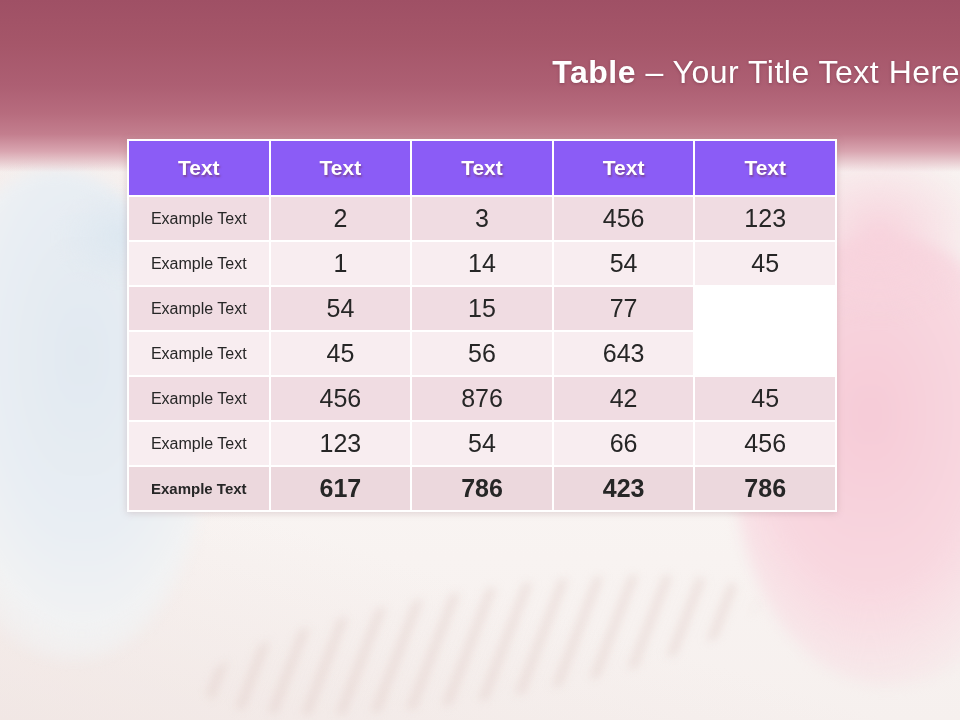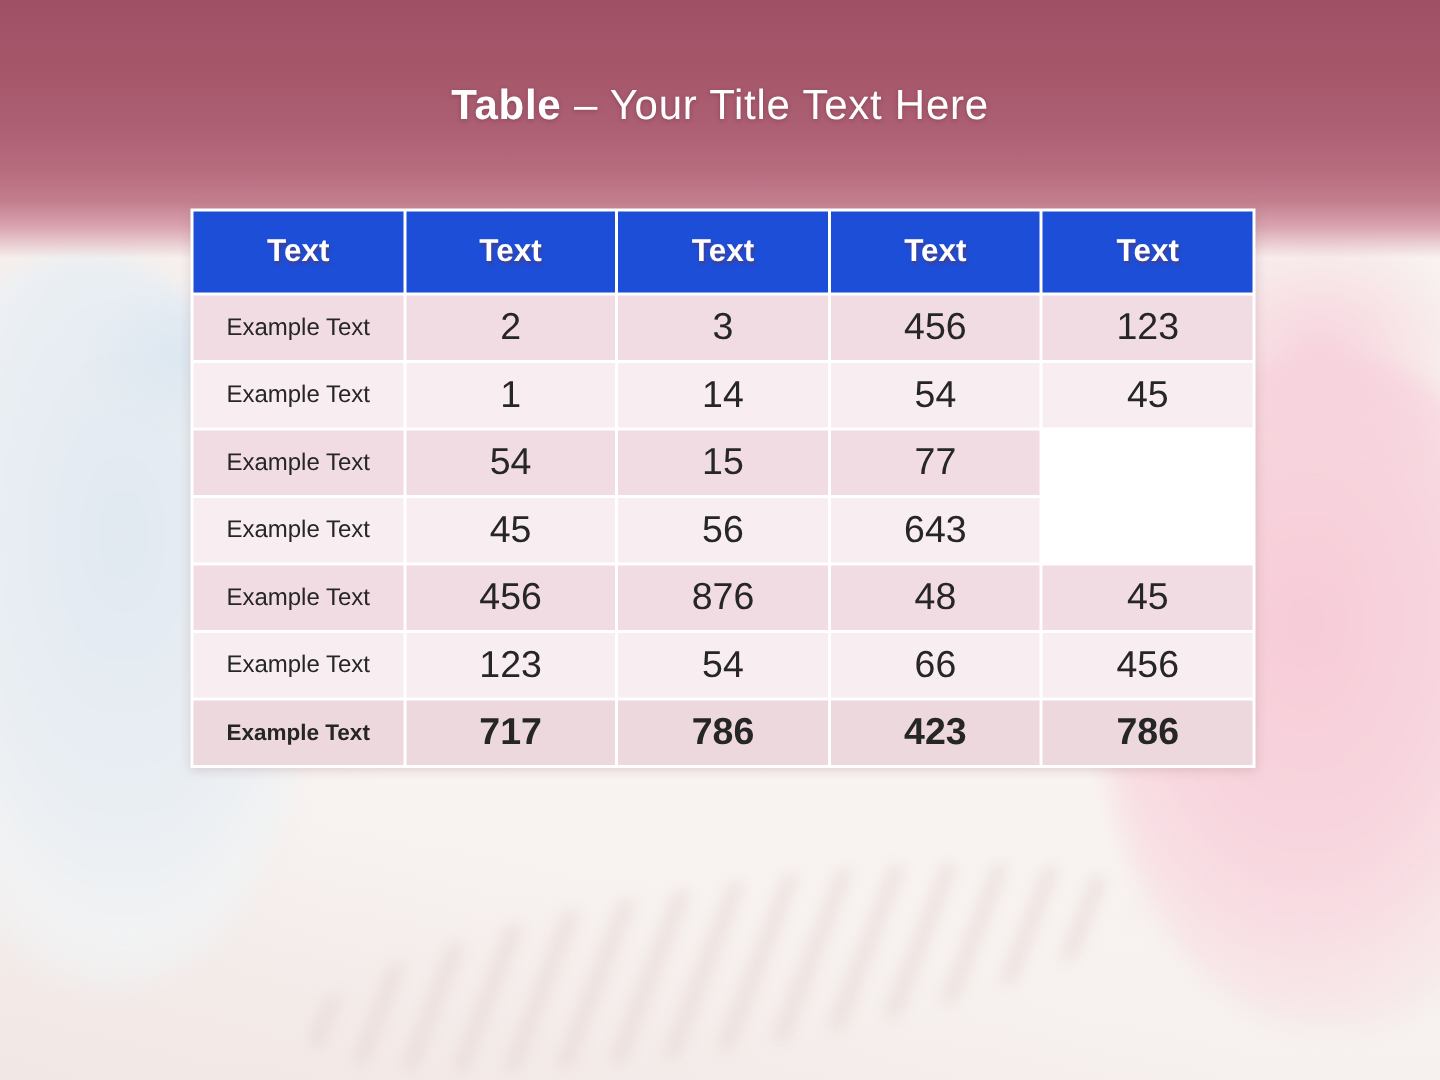--- a/index.html
+++ b/index.html
@@ -51,40 +51,40 @@
   }
   
   .title-band{
     position:absolute; top:0; left:0; width:100%; height:172px;
     background:linear-gradient(to bottom,
       #9f5065 0%, #a55669 25%, #ad5f73 50%, #b76c7e 66%,
       #c37e8e 78%, #d9a5b0 88%, rgba(246,235,235,0) 100%);
   }
   .slide-title{
     position:absolute; top:54px; left:0; width:100%; margin:0;
-    text-align:center; color:#ffffff;
-    font-size:28px; font-weight:normal; letter-spacing:.5px;
+    text-align:right; color:#ffffff;
+    font-size:32px; font-weight:normal; letter-spacing:.5px;
     text-shadow:0 1px 3px rgba(80,30,45,.35);
   }
   .slide-title .kw{font-weight:bold;}
   
   .data-table{
     position:absolute; left:127px; top:139px; width:706px;
     background:#ffffff; padding:2px;
     box-shadow:0 1px 7px rgba(150,110,120,.28);
   }
   .tr{
     display:grid; grid-template-columns:repeat(5,1fr);
     column-gap:2px; background:#ffffff; margin-bottom:2px;
   }
   .tr:last-child{margin-bottom:0;}
   .tr.thead{height:54px;}
   .tr.row{height:43px;}
   .th{
-    background:#1d4ed8; color:#ffffff;
+    background:#8b5cf6; color:#ffffff;
     font-weight:bold; font-size:21px;
     display:flex; align-items:center; justify-content:center;
     text-shadow:1px 2px 2px rgba(110,50,65,.5);
   }
   .td{
     display:flex; align-items:center; justify-content:center;
     color:#262626;
   }
   .td.label{font-size:16px;}
   .td.num{font-size:25px;}
@@ -145,34 +145,34 @@
       <div class="td label">Example Text</div>
       <div class="td num">45</div>
       <div class="td num">56</div>
       <div class="td num">643</div>
     </div>
 
     <div class="tr row band-dark">
       <div class="td label">Example Text</div>
       <div class="td num">456</div>
       <div class="td num">876</div>
-      <div class="td num">48</div>
+      <div class="td num">42</div>
       <div class="td num">45</div>
     </div>
 
     <div class="tr row band-light">
       <div class="td label">Example Text</div>
       <div class="td num">123</div>
       <div class="td num">54</div>
       <div class="td num">66</div>
       <div class="td num">456</div>
     </div>
 
     <div class="tr row total">
       <div class="td label">Example Text</div>
-      <div class="td num">717</div>
+      <div class="td num">617</div>
       <div class="td num">786</div>
       <div class="td num">423</div>
       <div class="td num">786</div>
     </div>
 
   </div>
 </div>
 
 </body></html>

